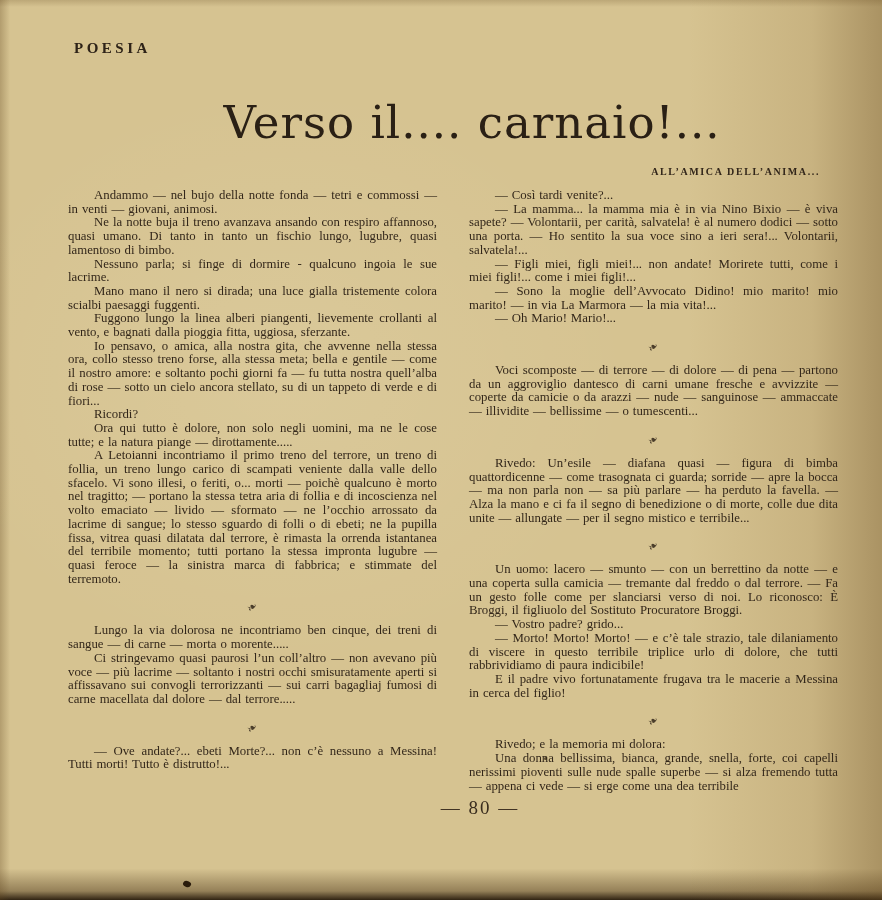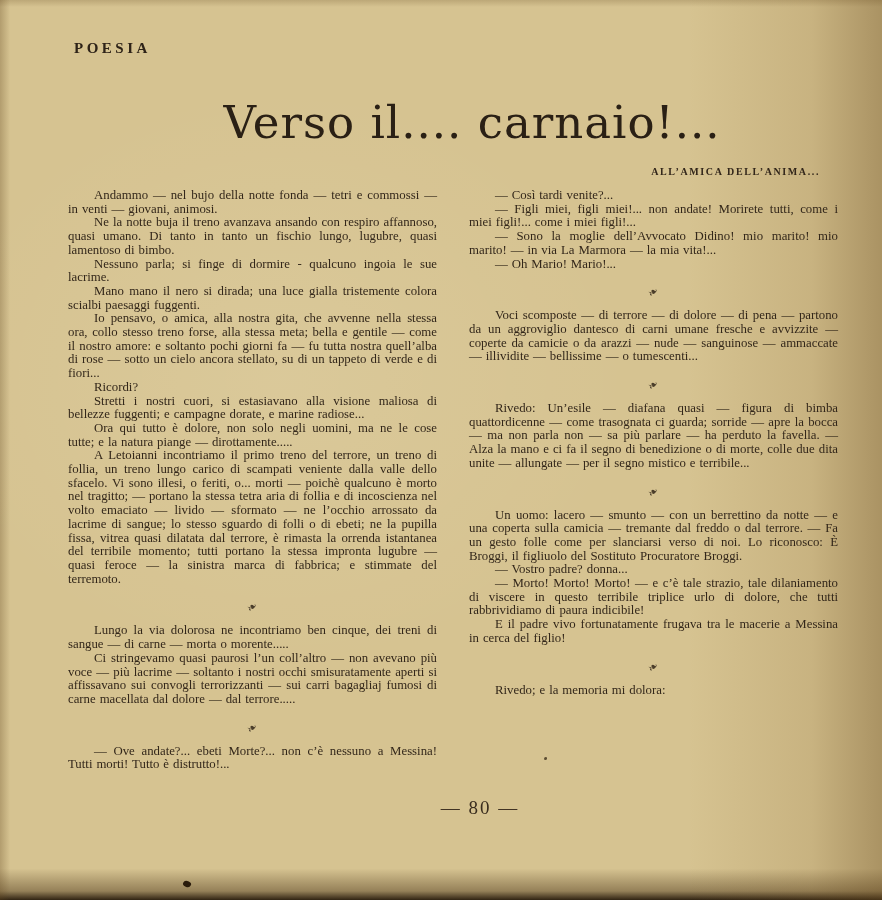--- a/index.html
+++ b/index.html
@@ -90,47 +90,49 @@
   <h1 class="title">Verso il.... carnaio!...</h1>
 
   <div class="dedication">ALL’AMICA DELL’ANIMA...</div>
 
   <div class="content">
     <div class="col" id="col-left">
         <p class="para">Andammo — nel bujo della notte fonda — tetri e commossi — in venti — giovani, animosi.</p>
         <p class="para">Ne la notte buja il treno avanzava ansando con respiro affannoso, quasi umano. Di tanto in tanto un fischio lungo, lugubre, quasi lamentoso di bimbo.</p>
         <p class="para">Nessuno parla; si finge di dormire - qualcuno ingoia le sue lacrime.</p>
         <p class="para">Mano mano il nero si dirada; una luce gialla tristemente colora scialbi paesaggi fuggenti.</p>
+        <p class="para">Fuggono lungo la linea alberi piangenti, lievemente crollanti al vento, e bagnati dalla pioggia fitta, uggiosa, sferzante.</p>
         <p class="para">Io pensavo, o amica, alla nostra gita, che avvenne nella stessa ora, collo stesso treno forse, alla stessa meta; bella e gentile — come il nostro amore: e soltanto pochi giorni fa — fu tutta nostra quell’alba di rose — sotto un cielo ancora stellato, su di un tappeto di verde e di fiori...</p>
         <p class="para">Ricordi?</p>
-        <p class="para">Stretti i nostri cuori, si estasiavano alla visione maliosa di bellezze fuggenti; e campagne dorate, e marine radiose...</p>
         <p class="para">Ora qui tutto è dolore, non solo negli uomini, ma ne le cose tutte; e la natura piange — dirottamente.....</p>
         <p class="para">A Letoianni incontriamo il primo treno del terrore, un treno di follia, un treno lungo carico di scampati veniente dalla valle dello sfacelo. Vi sono illesi, o feriti, o... morti — poichè qualcuno è morto nel tragitto; — portano la stessa tetra aria di follia e di incoscienza nel volto emaciato — livido — sformato — ne l’occhio arrossato da lacrime di sangue; lo stesso sguardo di folli o di ebeti; ne la pupilla fissa, vitrea quasi dilatata dal terrore, è rimasta la orrenda istantanea del terribile momento; tutti portano la stessa impronta lugubre — quasi feroce — la sinistra marca di fabbrica; e stimmate del terremoto.</p>
         <div class="ornament"><span class="leaf">❧</span></div>
         <p class="para">Lungo la via dolorosa ne incontriamo ben cinque, dei treni di sangue — di carne — morta o morente.....</p>
         <p class="para">Ci stringevamo quasi paurosi l’un coll’altro — non avevano più voce — più lacrime — soltanto i nostri occhi smisuratamente aperti si affissavano sui convogli terrorizzanti — sui carri bagagliaj fumosi di carne macellata dal dolore — dal terrore.....</p>
         <div class="ornament"><span class="leaf">❧</span></div>
         <p class="para">— Ove andate?... ebeti Morte?... non c’è nessuno a Messina! Tutti morti! Tutto è distrutto!...</p>
       </div>
     <div class="col" id="col-right">
         <p class="para">— Così tardi venite?...</p>
+        <p class="para">— La mamma... la mamma mia è in via Nino Bixio — è viva sapete? — Volontarii, per carità, salvatela! è al numero dodici — sotto una porta. — Ho sentito la sua voce sino a ieri sera!... Volontarii, salvatela!...</p>
         <p class="para">— Figli miei, figli miei!... non andate! Morirete tutti, come i miei figli!... come i miei figli!...</p>
         <p class="para">— Sono la moglie dell’Avvocato Didino! mio marito! mio marito! — in via La Marmora — la mia vita!...</p>
         <p class="para">— Oh Mario! Mario!...</p>
         <div class="ornament"><span class="leaf">❧</span></div>
         <p class="para">Voci scomposte — di terrore — di dolore — di pena — partono da un aggroviglio dantesco di carni umane fresche e avvizzite — coperte da camicie o da arazzi — nude — sanguinose — ammaccate — illividite — bellissime — o tumescenti...</p>
         <div class="ornament"><span class="leaf">❧</span></div>
         <p class="para">Rivedo: Un’esile — diafana quasi — figura di bimba quattordicenne — come trasognata ci guarda; sorride — apre la bocca — ma non parla non — sa più parlare — ha perduto la favella. — Alza la mano e ci fa il segno di benedizione o di morte, colle due dita unite — allungate — per il segno mistico e terribile...</p>
         <div class="ornament"><span class="leaf">❧</span></div>
         <p class="para">Un uomo: lacero — smunto — con un berrettino da notte — e una coperta sulla camicia — tremante dal freddo o dal terrore. — Fa un gesto folle come per slanciarsi verso di noi. Lo riconosco: È Broggi, il figliuolo del Sostituto Procuratore Broggi.</p>
-        <p class="para">— Vostro padre? donna...</p>
+        <p class="para">— Vostro padre? grido...</p>
         <p class="para">— Morto! Morto! Morto! — e c’è tale strazio, tale dilaniamento di viscere in questo terribile triplice urlo di dolore, che tutti rabbrividiamo di paura indicibile!</p>
         <p class="para">E il padre vivo fortunatamente frugava tra le macerie a Messina in cerca del figlio!</p>
         <div class="ornament"><span class="leaf">❧</span></div>
         <p class="para">Rivedo; e la memoria mi dolora:</p>
+        <p class="para">Una donna bellissima, bianca, grande, snella, forte, coi capelli nerissimi pioventi sulle nude spalle superbe — si alza fremendo tutta — appena ci vede — si erge come una dea terribile</p>
       </div>
   </div>
 
   <div class="folio">— 80 —</div>
 
   <div class="speck speck-a"></div>
   <div class="speck speck-b"></div>
 
 </div>
 

